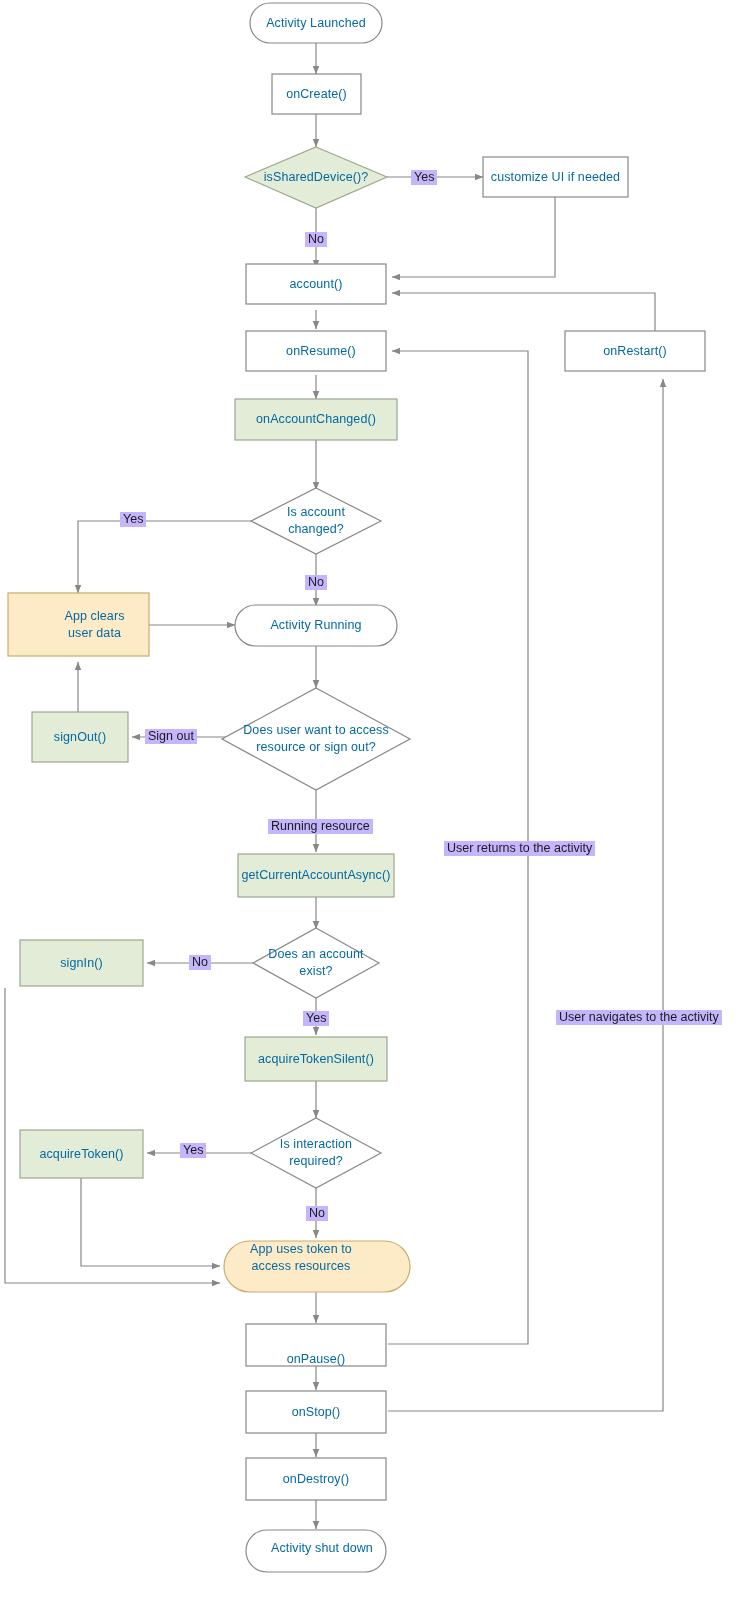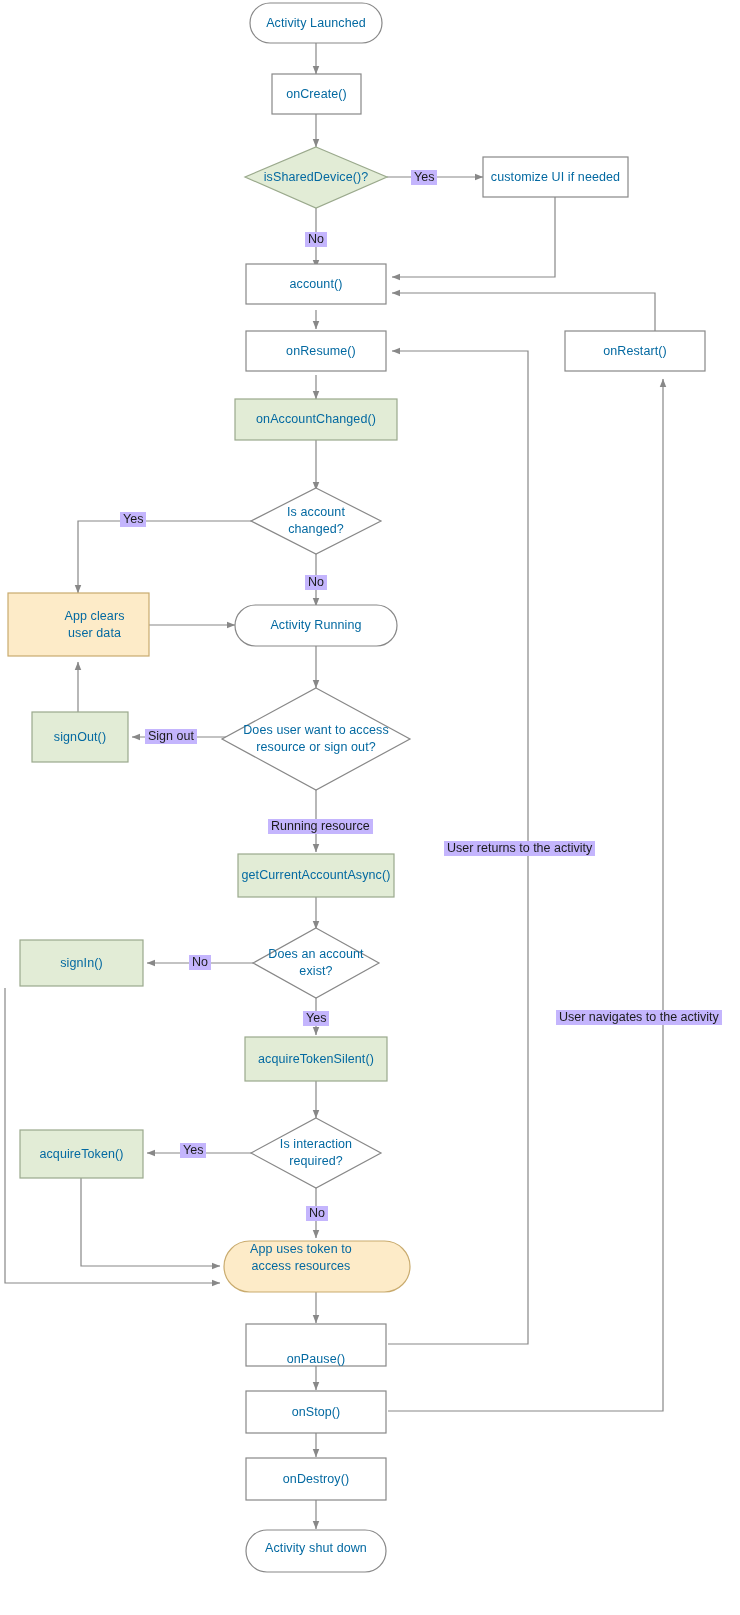--- a/index.html
+++ b/index.html
@@ -143,21 +143,21 @@
   <div class="node-label" style="left:20px;  top:940px; width:123px; height:46px;">signIn()</div>
   <div class="node-label" style="left:245px; top:1037px; width:142px; height:44px;">acquireTokenSilent()</div>
   <div class="node-label" style="left:256px; top:1130px; width:120px; height:46px;">Is interaction
 required?</div>
   <div class="node-label" style="left:20px;  top:1130px; width:123px; height:48px;">acquireToken()</div>
   <div class="node-label" style="left:208px; top:1241px; width:186px; height:33px;">App uses token to
 access resources</div>
   <div class="node-label" style="left:246px; top:1324px; width:140px; height:42px;margin-top:14px;">onPause()</div>
   <div class="node-label" style="left:246px; top:1391px; width:140px; height:42px;">onStop()</div>
   <div class="node-label" style="left:246px; top:1458px; width:140px; height:42px;">onDestroy()</div>
-  <div class="node-label" style="left:246px; top:1530px; width:140px; height:37px;">Activity shut down</div>
+  <div class="node-label" style="left:252px; top:1530px; width:140px; height:37px;">Activity shut down</div>
 
   <div class="edge-label" style="left:411px; top:170px;">Yes</div>
   <div class="edge-label" style="left:305px; top:232px;">No</div>
   <div class="edge-label" style="left:120px; top:512px;">Yes</div>
   <div class="edge-label" style="left:305px; top:575px;">No</div>
   <div class="edge-label" style="left:145px; top:729px;">Sign out</div>
   <div class="edge-label" style="left:268px; top:819px;">Running resource</div>
   <div class="edge-label" style="left:189px; top:955px;">No</div>
   <div class="edge-label" style="left:303px; top:1011px;">Yes</div>
   <div class="edge-label" style="left:180px; top:1143px;">Yes</div>

